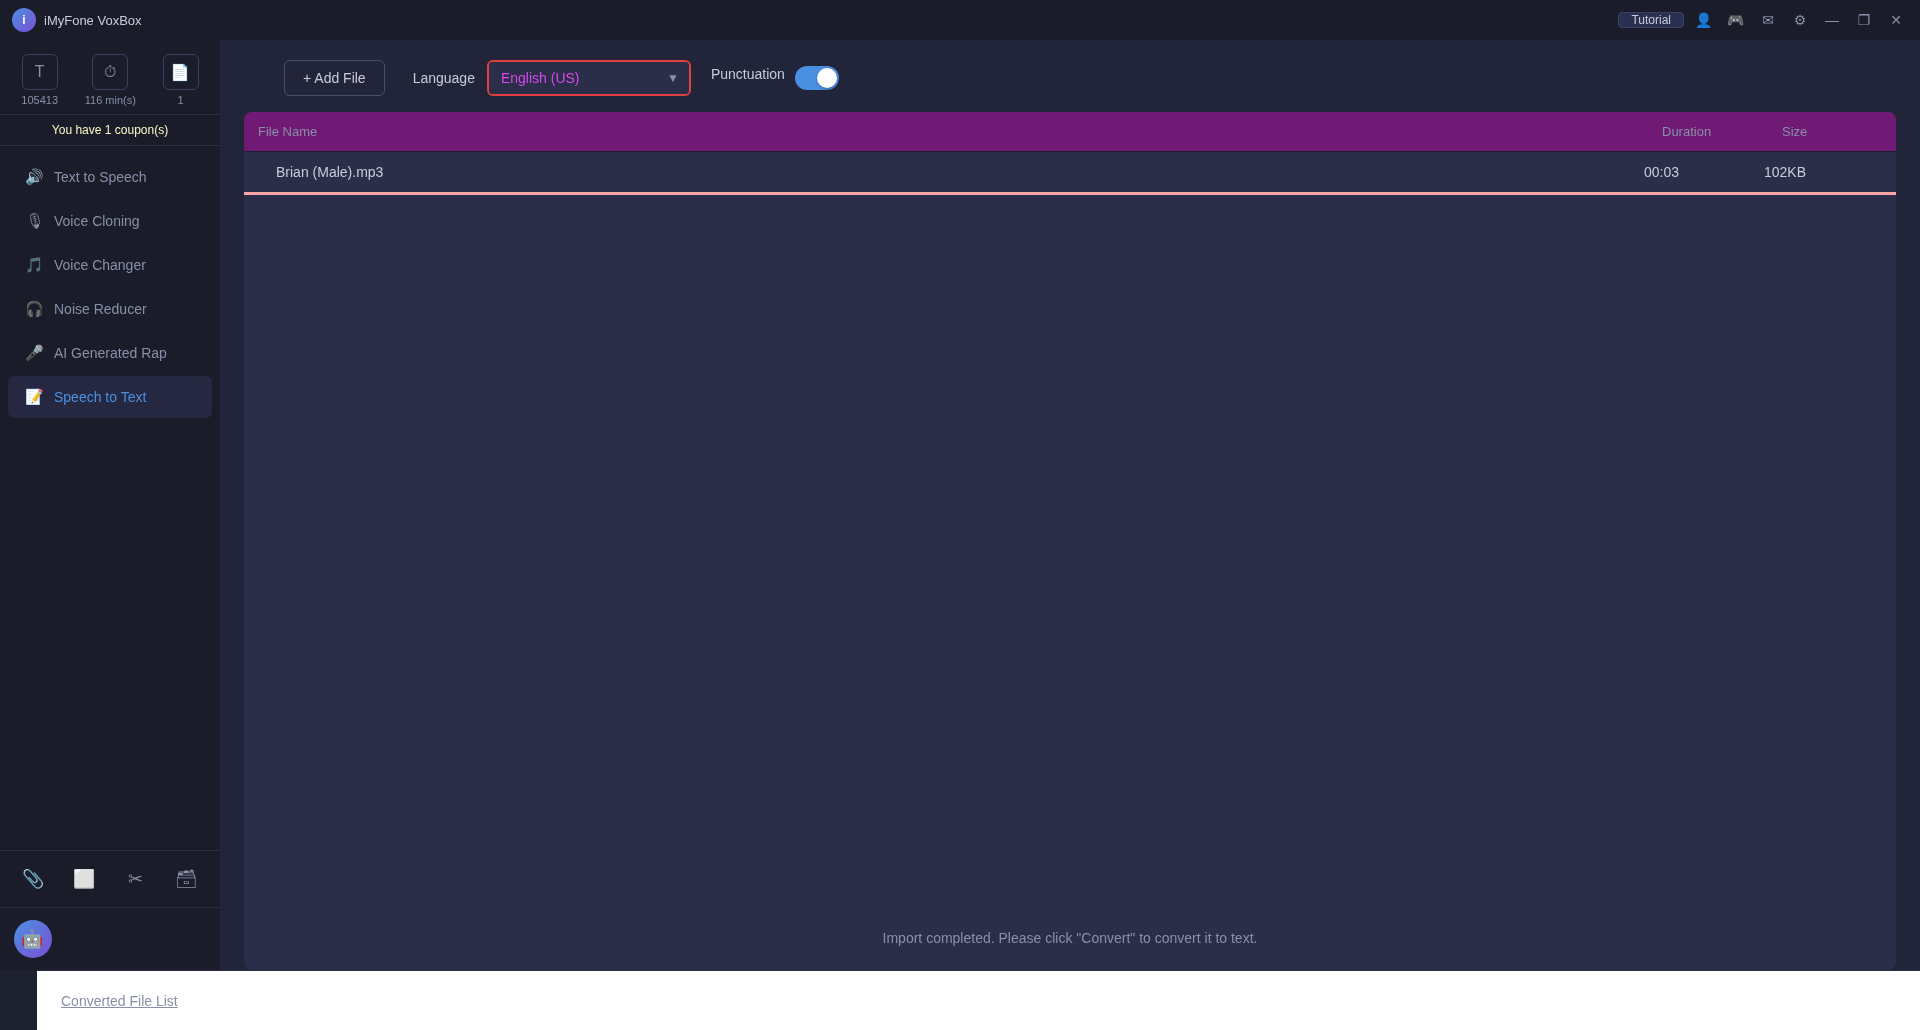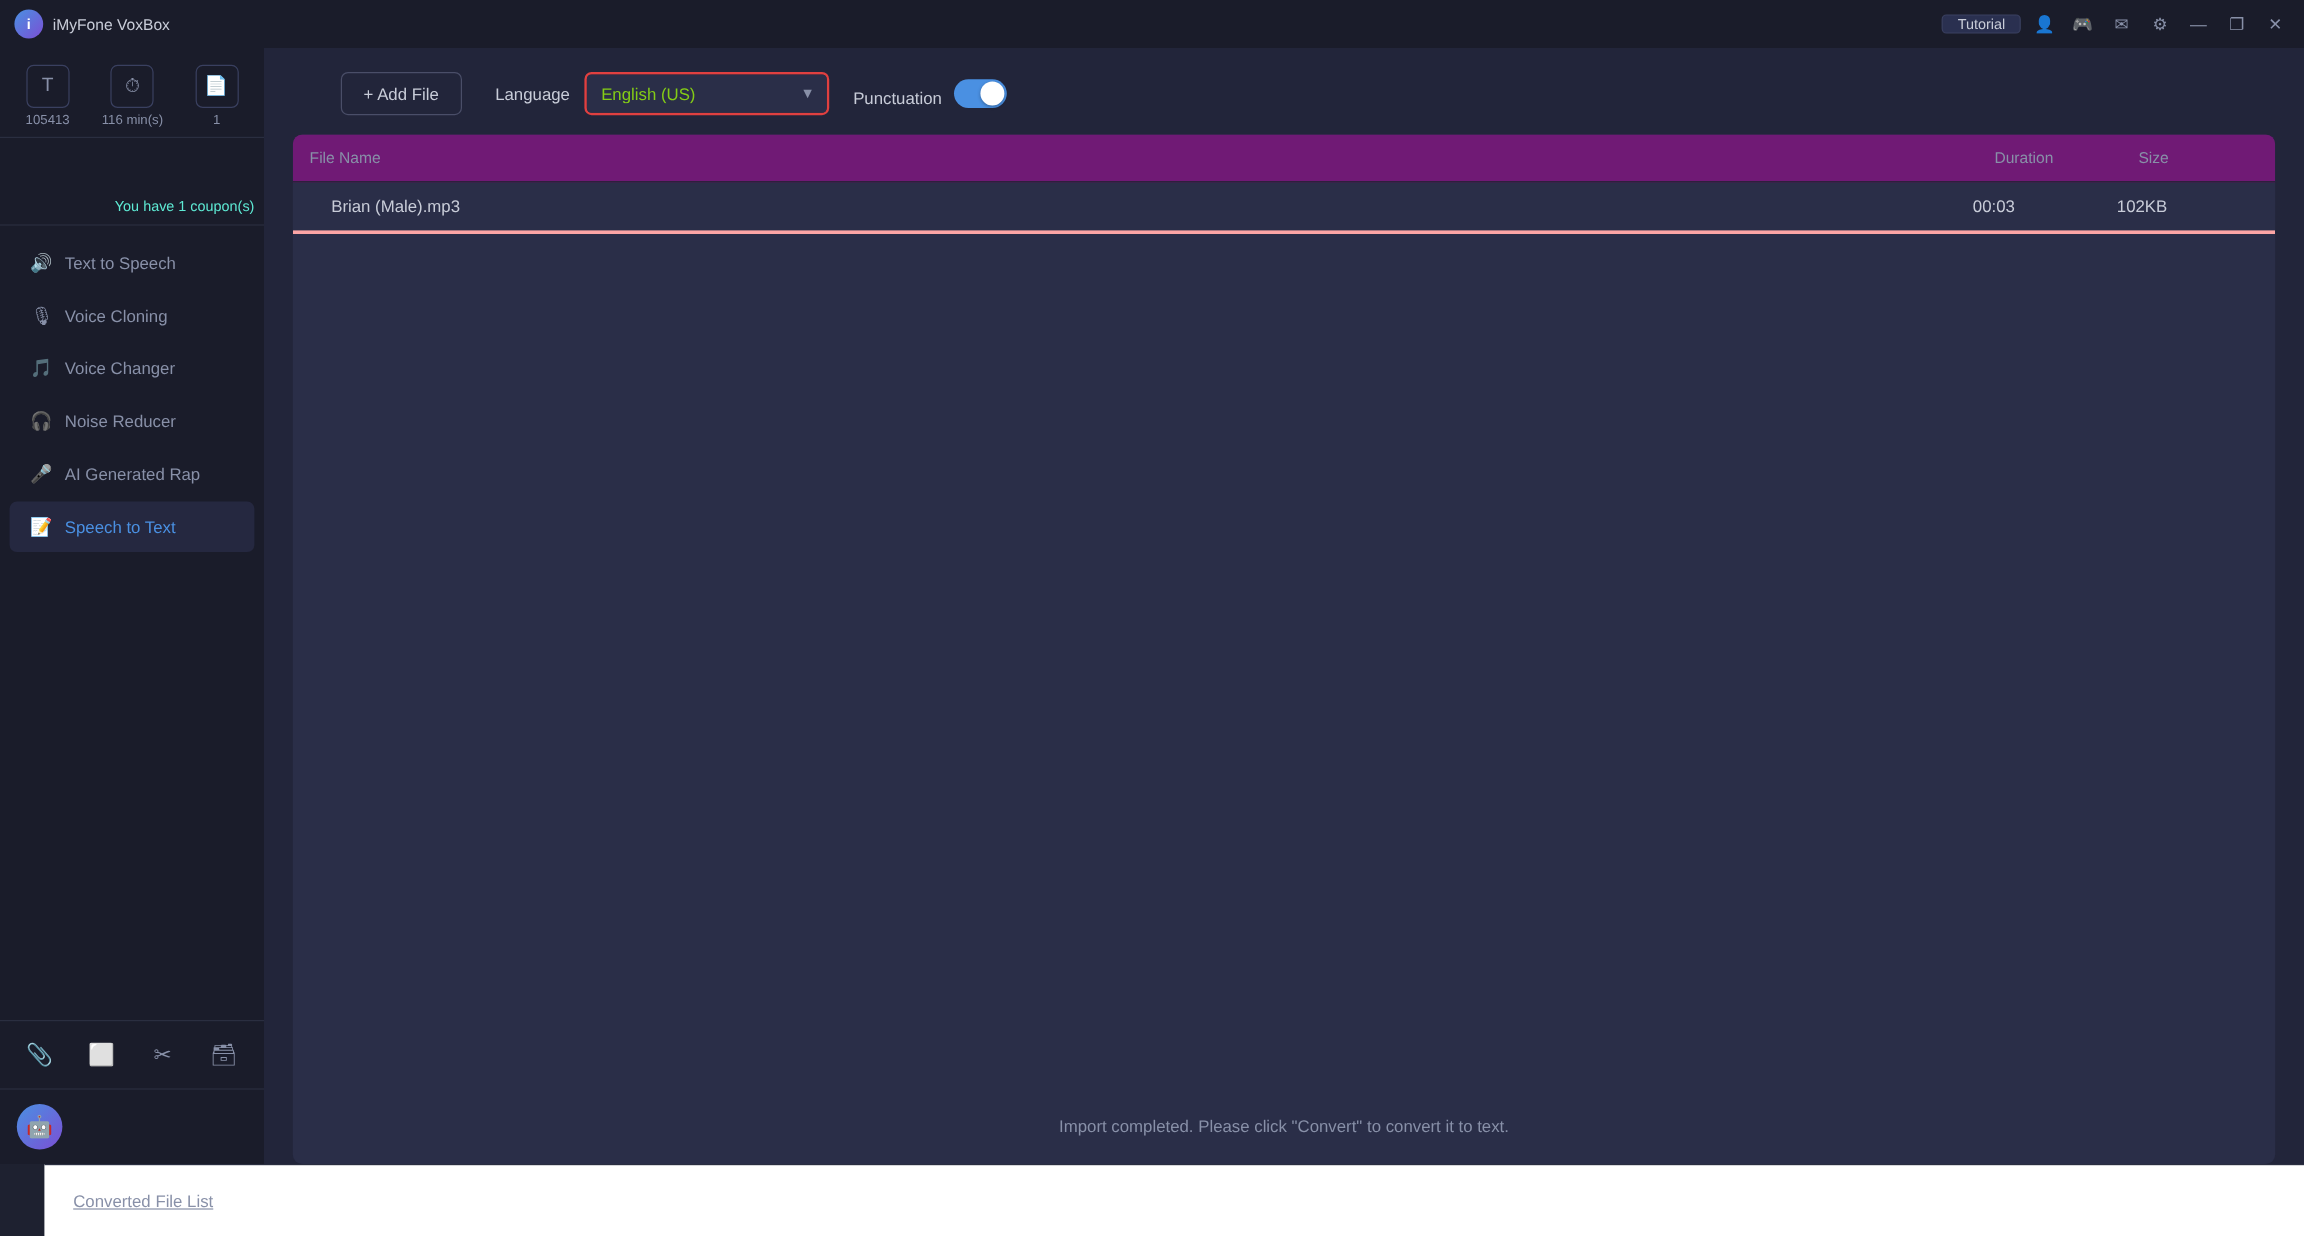--- a/index.html
+++ b/index.html
@@ -108,26 +108,25 @@
       justify-content: center;
       color: #8890a8;
       font-size: 16px;
     }
     .stat-value {
       font-size: 11px;
       color: #8890a8;
       text-align: center;
     }
     .coupon-banner {
-      text-align: right;
+      text-align: center;
       padding: 8px;
-      color: #5eead4;
+      color: #fef9c3;
       font-size: 12px;
       border-bottom: 1px solid #2a2e40;
-      margin-top: 42px;
     }
     .sidebar-nav {
       flex: 1;
       padding: 8px 0;
     }
     .nav-item {
       display: flex;
       align-items: center;
       gap: 10px;
       padding: 12px 18px;
@@ -226,21 +225,21 @@
       color: #c8ccd8;
     }
     .lang-select-wrapper {
       border: 2px solid #e04040;
       border-radius: 6px;
       overflow: hidden;
     }
     .lang-select {
       background: #2a2e48;
       border: none;
-      color: #84cc16;
+      color: #d946ef;
       padding: 8px 36px 8px 12px;
       font-size: 14px;
       appearance: none;
       -webkit-appearance: none;
       outline: none;
       width: 200px;
       cursor: pointer;
     }
     .lang-select-container {
       position: relative;
@@ -250,21 +249,21 @@
       position: absolute;
       right: 10px;
       top: 50%;
       transform: translateY(-50%);
       color: #8890a8;
       pointer-events: none;
       font-size: 12px;
     }
     .punctuation-section {
       display: flex;
-      align-items: flex-end;
+      align-items: flex-start;
       gap: 10px;
     }
     .punct-label {
       font-size: 14px;
       color: #c8ccd8;
     }
     .toggle-switch {
       width: 44px;
       height: 24px;
       background: #4a90e2;

